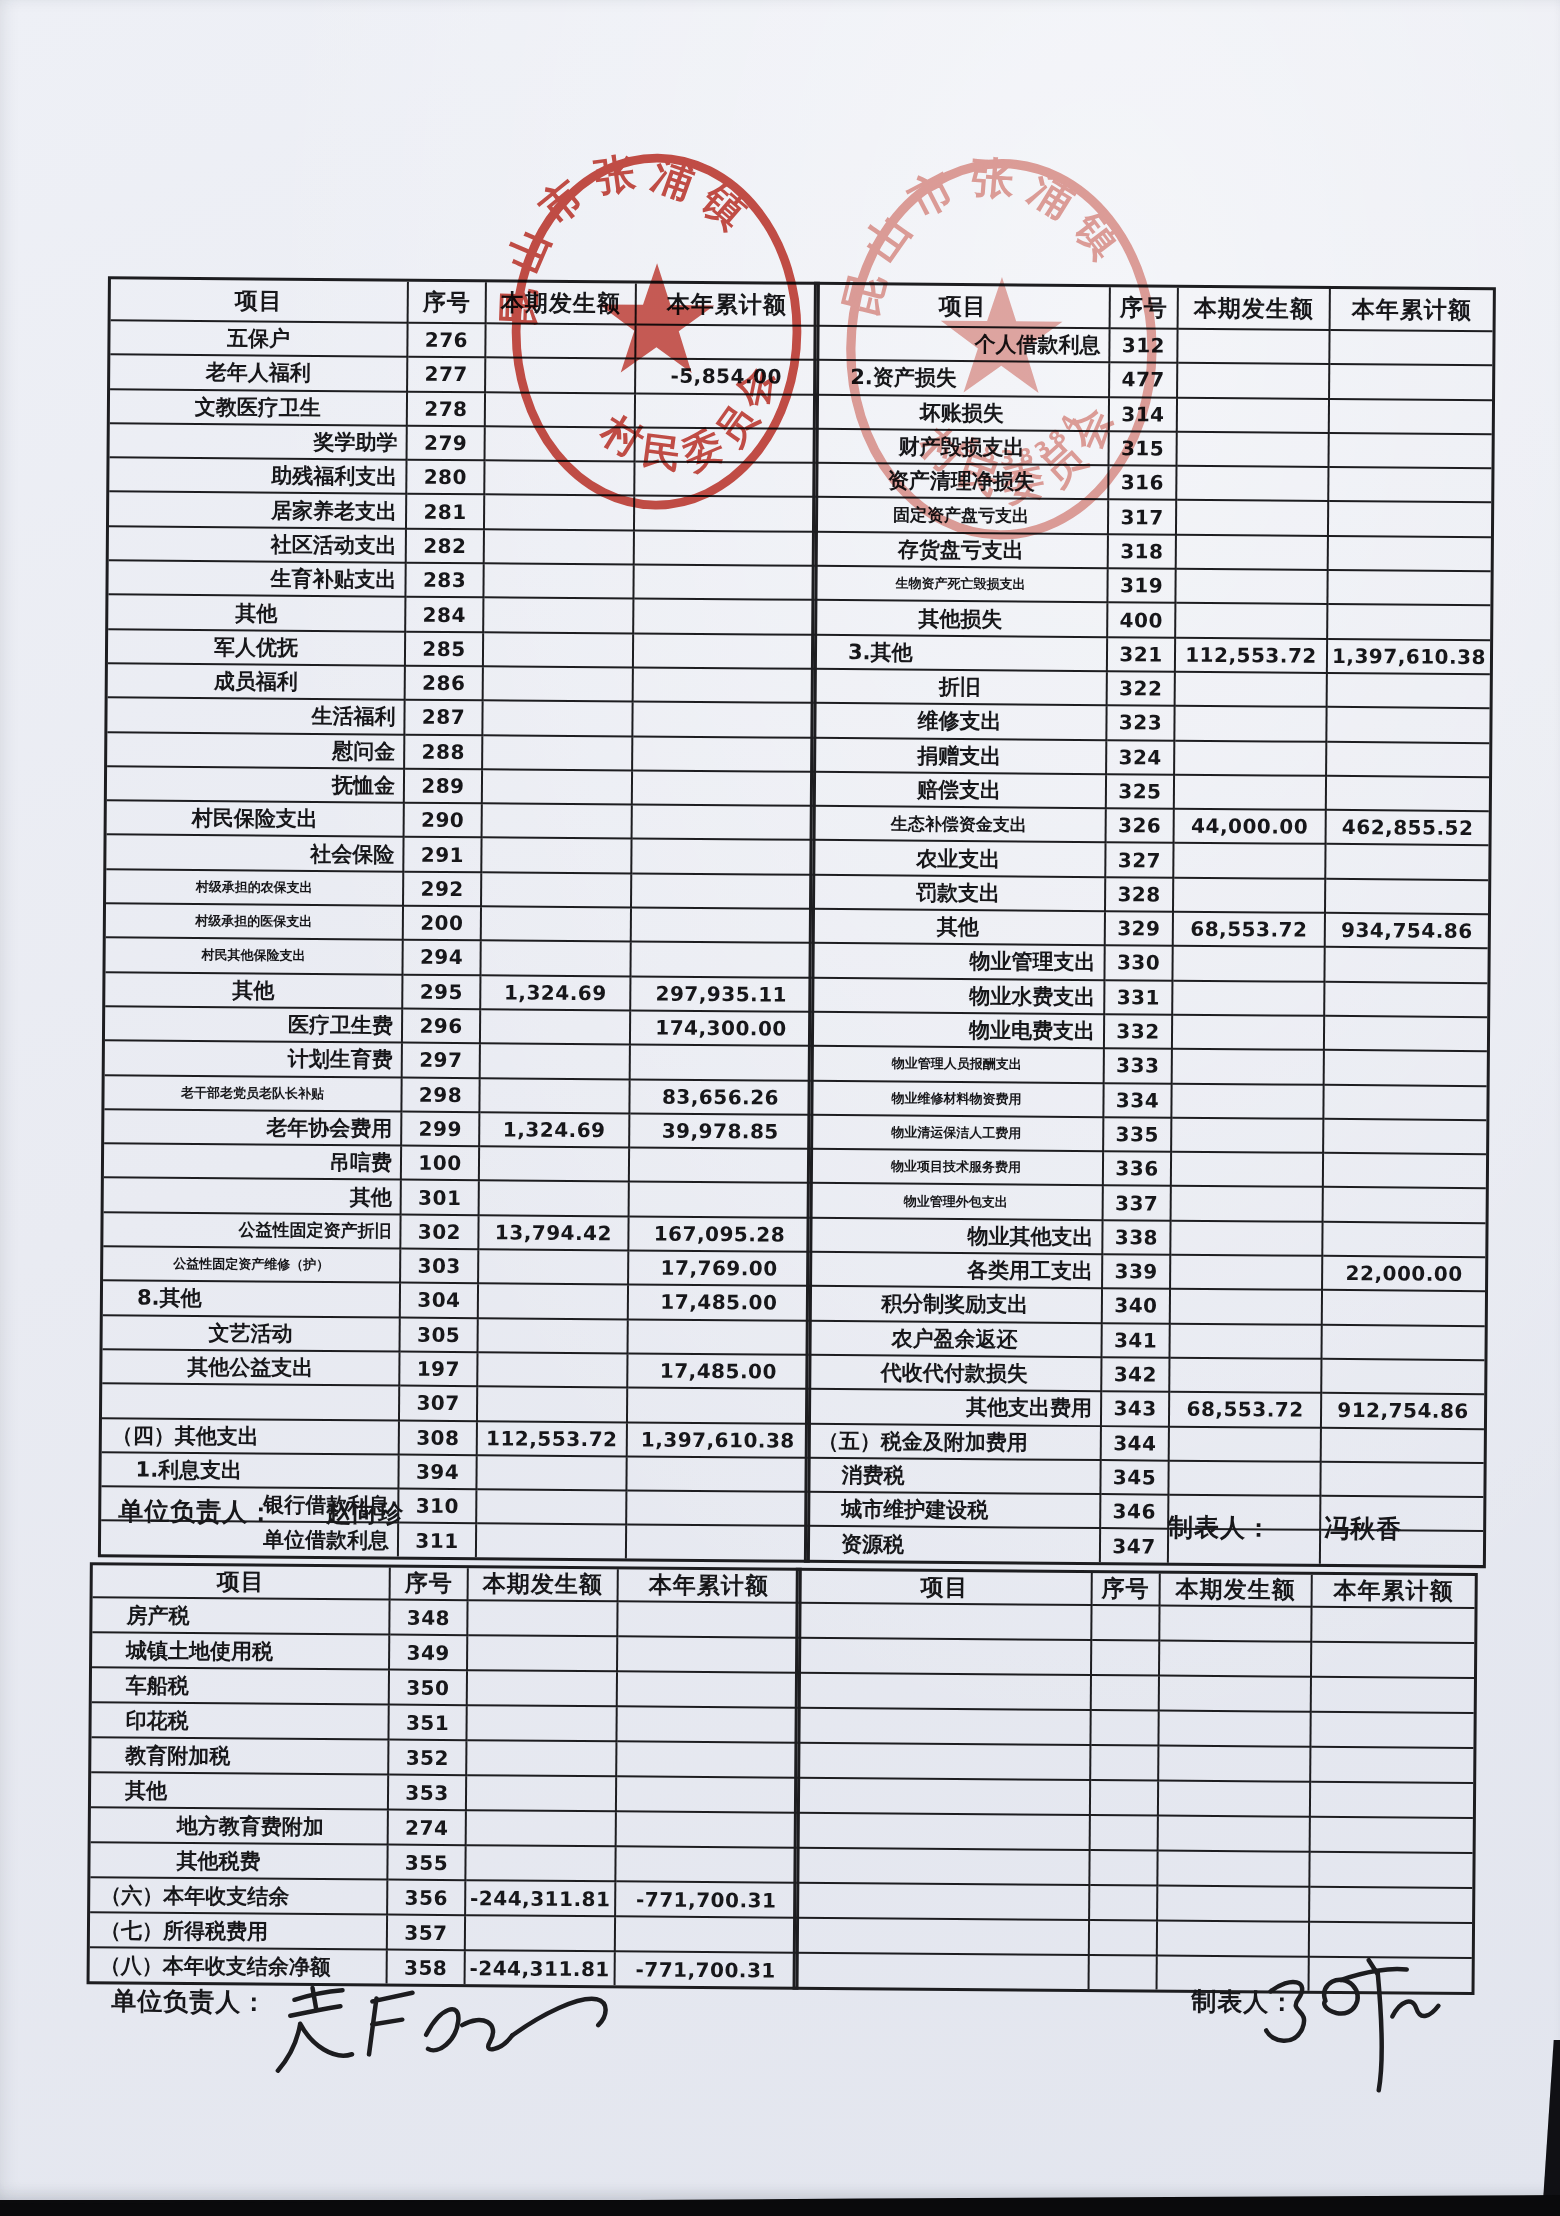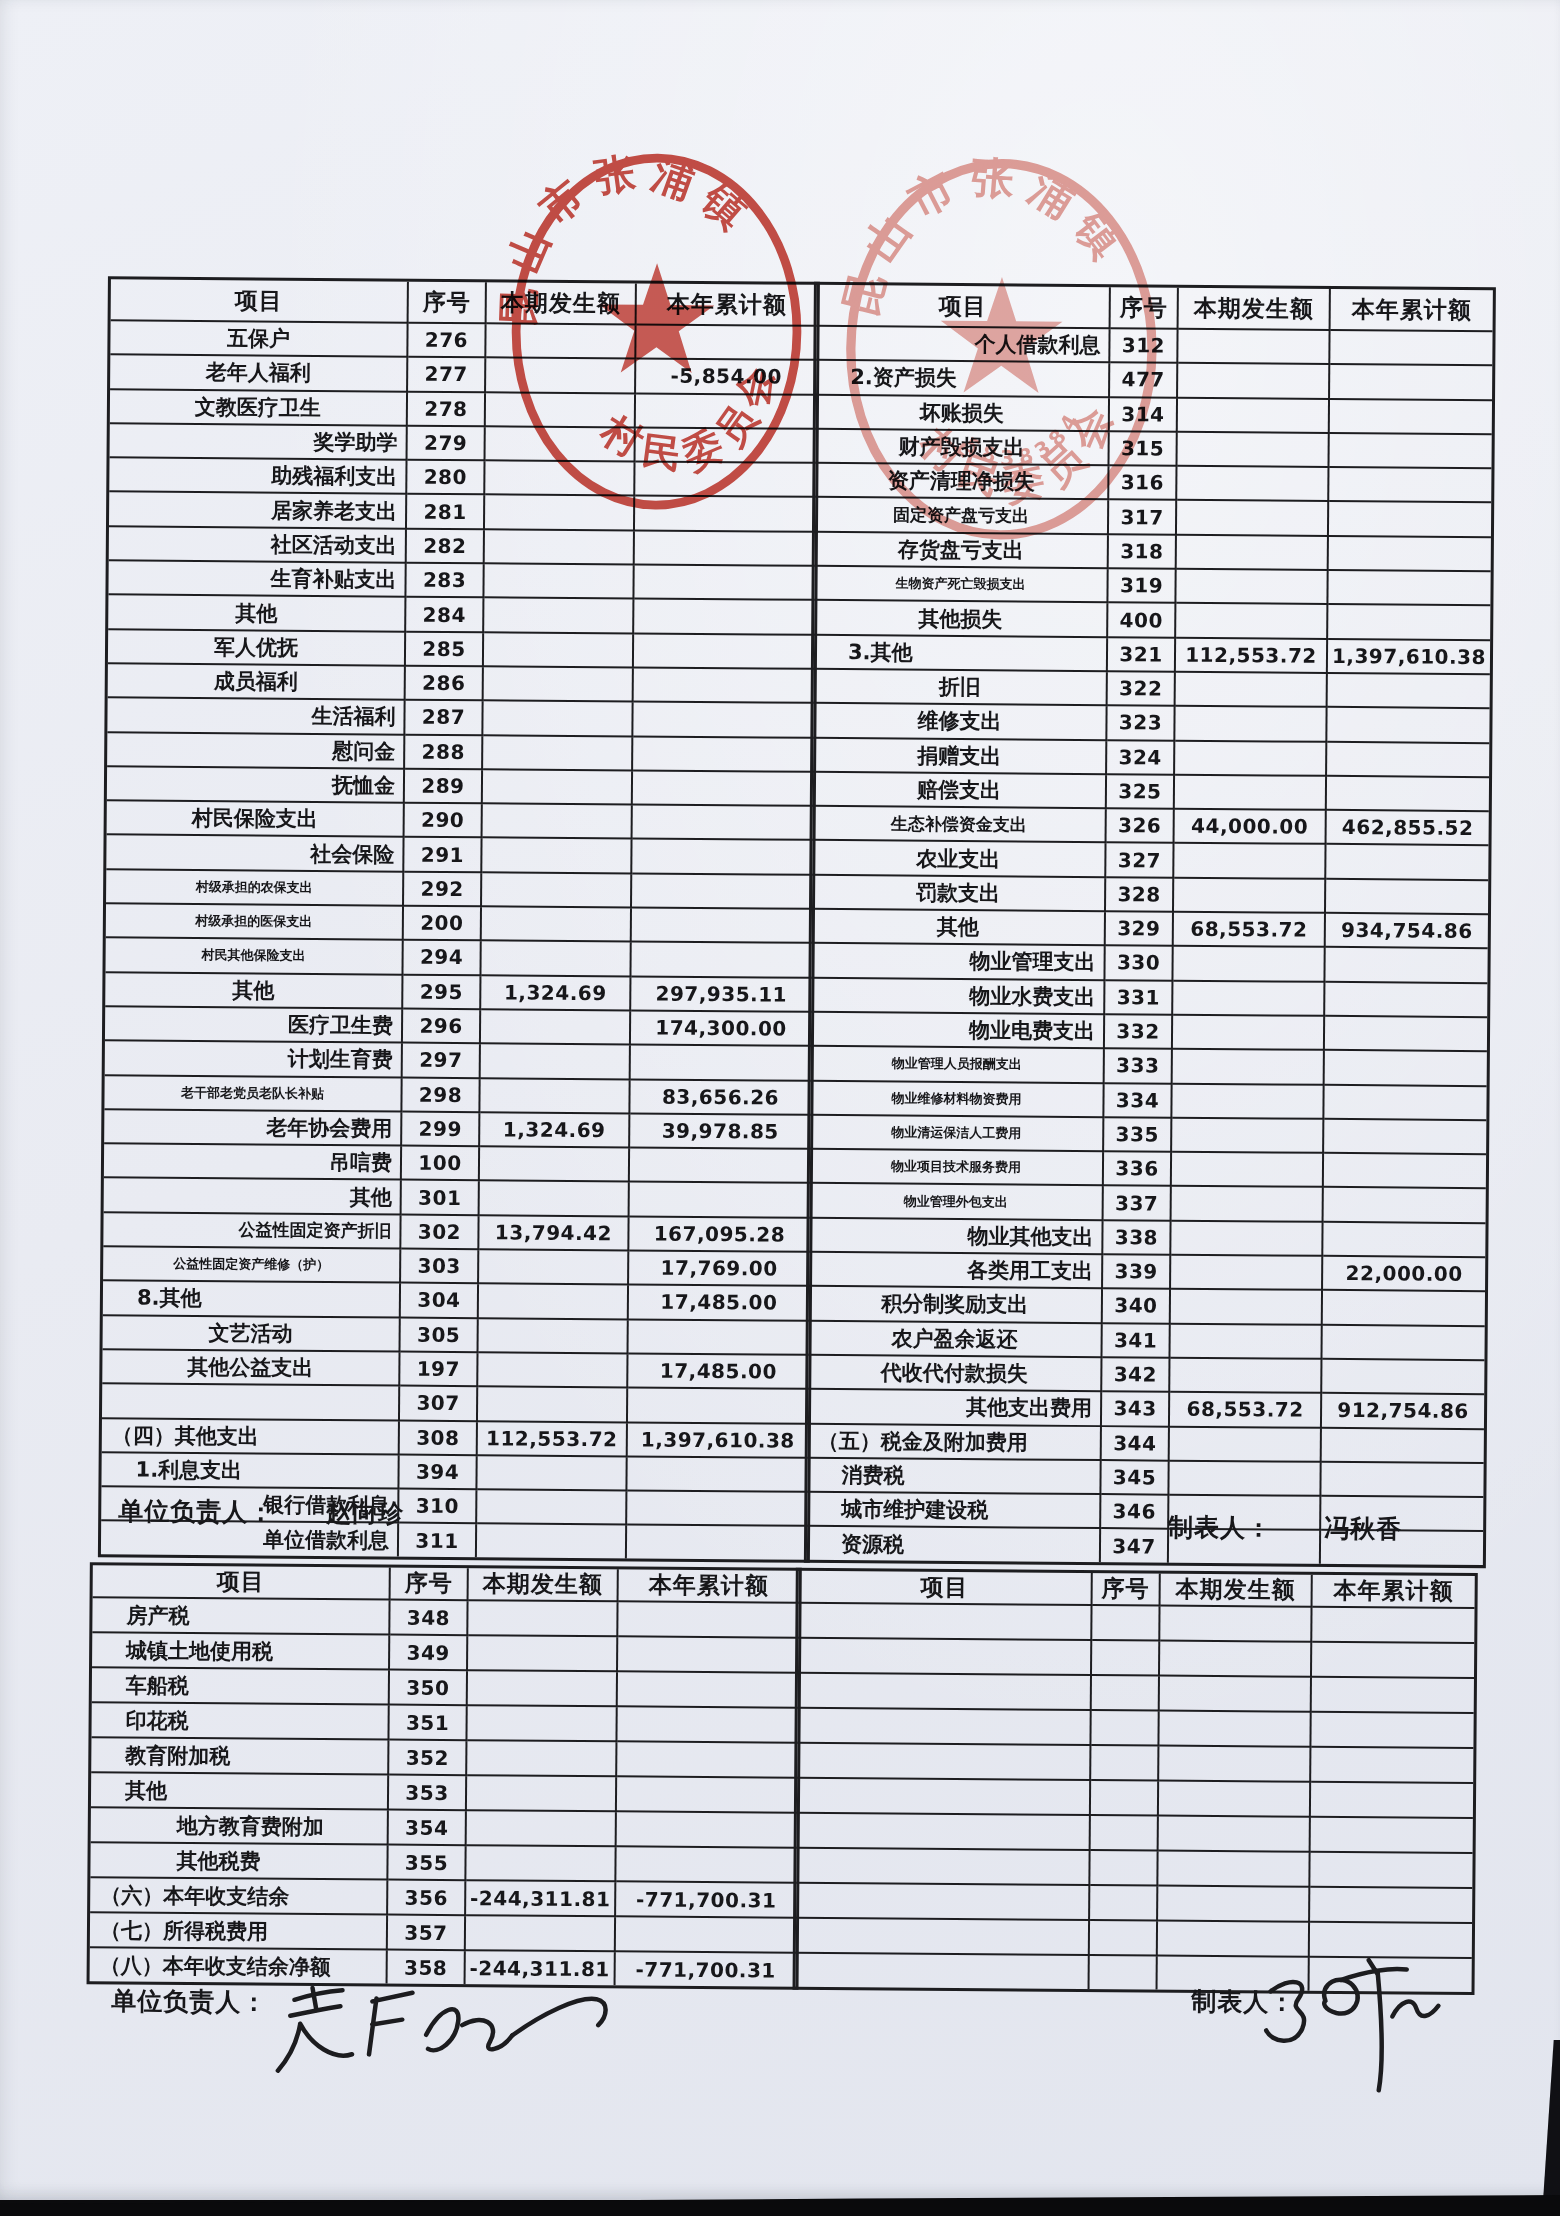--- a/index.html
+++ b/index.html
@@ -577,21 +577,21 @@
           <div class="td ytd num"></div>
         </div>
         <div class="tr">
           <div class="td item al-l sz-n">其他</div>
           <div class="td no num">353</div>
           <div class="td cur num"></div>
           <div class="td ytd num"></div>
         </div>
         <div class="tr">
           <div class="td item al-l2 sz-n">地方教育费附加</div>
-          <div class="td no num">354</div>
+          <div class="td no num">274</div>
           <div class="td cur num"></div>
           <div class="td ytd num"></div>
         </div>
         <div class="tr">
           <div class="td item al-l2 sz-n">其他税费</div>
           <div class="td no num">355</div>
           <div class="td cur num"></div>
           <div class="td ytd num"></div>
         </div>
         <div class="tr">

